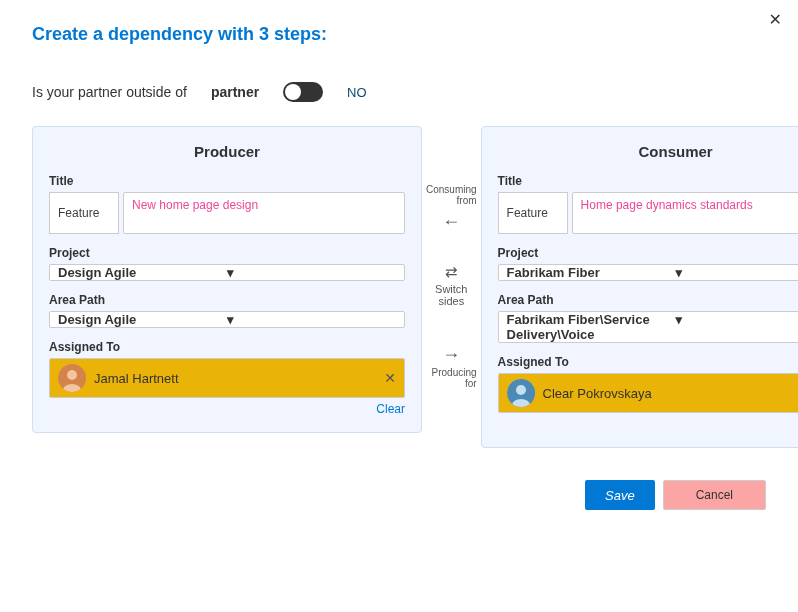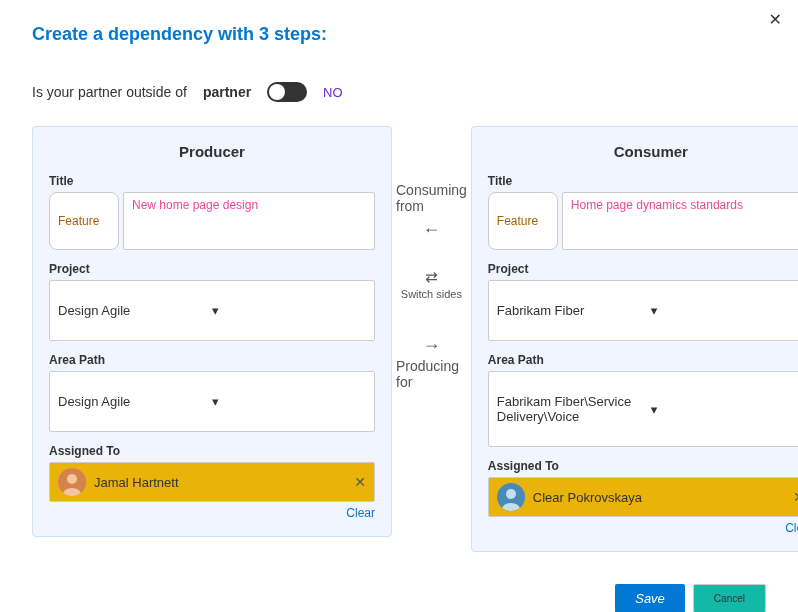--- a/index.html
+++ b/index.html
@@ -33,21 +33,21 @@
     }
     .dialog-title {
       font-size: 18px;
       font-weight: 600;
       color: #0078d4;
       margin-bottom: 37px;
     }
     .partner-row {
       display: flex;
       align-items: center;
-      gap: 16px;
+      gap: 24px;
       margin-bottom: 24px;
       font-size: 14px;
       color: #333;
     }
     .partner-row strong {
       font-weight: 600;
     }
     .toggle {
       width: 40px;
       height: 20px;
@@ -62,34 +62,34 @@
       width: 16px;
       height: 16px;
       background: #fff;
       border-radius: 50%;
       top: 2px;
       left: 2px;
       transition: left 0.2s;
     }
     .no-label {
       font-size: 13px;
-      color: #6d28d9;
+      color: #0c4a6e;
       font-weight: 500;
     }
     .columns-area {
       display: flex;
       gap: 0;
       align-items: flex-start;
     }
     .panel {
       background: #f0f5ff;
       border: 1px solid #d0e0f0;
       border-radius: 4px;
       padding: 16px;
-      width: 360px;
+      width: 390px;
       flex-shrink: 0;
     }
     .panel-title {
       font-size: 15px;
       font-weight: 600;
       color: #333;
       text-align: center;
       margin-bottom: 14px;
     }
     .field-label {
@@ -99,45 +99,46 @@
       margin-bottom: 4px;
     }
     .field-row {
       display: flex;
       gap: 4px;
       margin-bottom: 12px;
     }
     .field-type {
       border: 1px solid #ccc;
       background: #fff;
-      padding: 21px 8px;
-      font-size: 12px;
-      color: #a16207;
-      border-radius: 8px;
+      padding: 13px 8px;
+      font-size: 12px;
+      color: #404040;
+      border-radius: 0;
       width: 70px;
       flex-shrink: 0;
     }
     .field-value {
       border: 1px solid #ccc;
       background: #fff;
       padding: 5px 8px;
       font-size: 12px;
       color: #ec4899;
       border-radius: 2px;
       flex: 1;
     }
     .dropdown-field {
       display: flex;
-      align-items: center;
-      border: 1px solid #ccc;
-      background: #fff;
-      padding: 22px 8px;
+      align-items: flex-start;
+      border: 1px solid #ccc;
+      background: #fff;
+      padding: 0 8px;
       border-radius: 2px;
       margin-bottom: 12px;
       cursor: pointer;
+      font-weight: bold;
     }
     .dropdown-field span {
       flex: 1;
       font-size: 13px;
       color: #333;
     }
     .dropdown-arrow {
       font-size: 11px;
       color: #555;
     }
@@ -194,23 +195,23 @@
       min-height: 280px;
       position: relative;
     }
     .arrow-section {
       display: flex;
       flex-direction: column;
       align-items: center;
       gap: 4px;
     }
     .arrow-label {
-      font-size: 14px;
-      color: #555;
-      text-align: left;
+      font-size: 10px;
+      color: #555;
+      text-align: right;
     }
     .arrow-left {
       font-size: 18px;
       color: #555;
       line-height: 1;
     }
     .switch-section {
       display: flex;
       flex-direction: column;
       align-items: center;
@@ -248,25 +249,25 @@
       color: #fff;
       border: none;
       padding: 7px 20px;
       font-size: 13px;
       border-radius: 2px;
       cursor: pointer;
       font-weight: 500;
       font-style: italic;
     }
     .btn-cancel {
-      background: #14b8a6;
-      color: #333;
-      border: 1px solid #ccc;
-      padding: 7px 20px;
-      font-size: 10px;
+      background: #fca5a5;
+      color: #333;
+      border: 1px solid #ccc;
+      padding: 7px 32px;
+      font-size: 12px;
       border-radius: 2px;
       cursor: pointer;
     }
     .x-btn {
       color: #555;
       cursor: pointer;
       font-size: 14px;
       background: none;
       border: none;
     }

